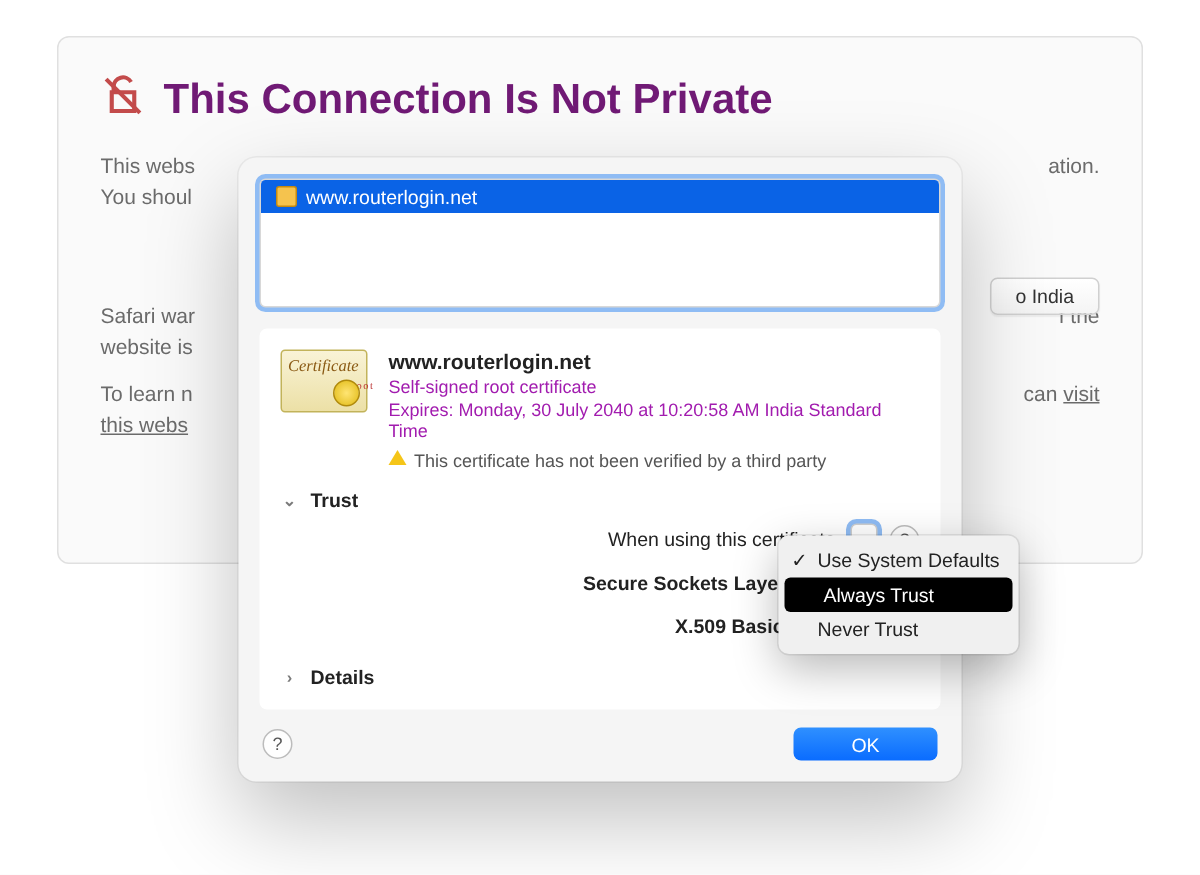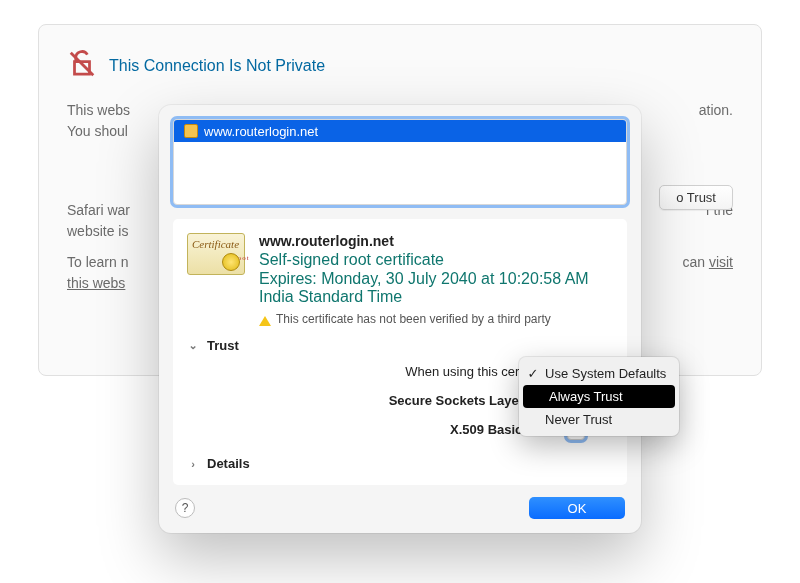--- a/index.html
+++ b/index.html
@@ -19,21 +19,21 @@
   .warning-card {
     position: absolute;
     left: 38px; top: 24px;
     width: 724px; height: 352px;
     border: 1px solid #e0e0e0;
     border-radius: 8px;
     background: #fafafa;
     padding: 24px 28px;
   }
   .warning-header { display:flex; align-items:center; gap:12px; margin-bottom:18px; }
-  .warning-title { font-size: 16px; font-weight: 400; color:#0369a1; }
+  .warning-title { font-size: 28px; font-weight: 700; color:#701a75; }
   .warning-text { color:#6b6b6b; line-height:1.5; font-size:14px; }
   .warning-text p { margin: 10px 0; }
   .warning-text u { text-decoration: underline; }
   .go-back-btn {
     position:absolute; right:28px; top:160px;
     padding:4px 16px;
     border-radius:5px;
     border:1px solid #d0d0d0;
     background:linear-gradient(#ffffff,#f4f4f4);
     font-size:13px; color:#333;
@@ -95,22 +95,22 @@
     padding:4px 4px;
   }
   .cert-img .seal{
     position:absolute; right:4px; bottom:3px;
     width:18px;height:18px;border-radius:50%;
     background: radial-gradient(#ffe573,#e0b914);
     border:1px solid #b08a0c;
   }
   .cert-img .root { font-size:7px; color:#b33; font-style:normal; letter-spacing:1px;padding-left:40px;}
   .cert-meta .name { font-weight:700; font-size:14px; color:#222; margin-bottom:2px;}
-  .cert-meta .sub { font-size:16px; color:#0f766e; margin-top:1px;}
-  .cert-warning { margin-top:6px; font-size:12px; color:#555; display:flex; align-items:flex-end; gap:5px;}
+  .cert-meta .sub { font-size:12px; color:#a21caf; margin-top:1px;}
+  .cert-warning { margin-top:6px; font-size:12px; color:#555; display:flex; align-items:flex-start; gap:5px;}
   .tri {
     width:0;height:0;border-left:6px solid transparent;border-right:6px solid transparent;
     border-bottom:10px solid #f5c518; position:relative;
   }
 
   .section-row {
     display:flex; align-items:center; gap:8px;
     margin-top:12px; font-weight:700; color:#222;
   }
   .chev { font-size:11px; color:#7a7a7a; width:12px; text-align:center;}
@@ -186,21 +186,21 @@
     </p>
     <p>
       <span>To learn n</span>
       <span style="float:right">
         <span>can </span><u>visit</u>
       </span><br>
       <u>this webs</u>
     </p>
   </div>
   <button class="go-back-btn">
-    <span>o Trust</span>
+    <span>o India</span>
   </button>
 </div>
 
 <div class="dialog">
 
   <div class="cert-tree">
     <div class="cert-tree-row">
       <span class="cert-tree-icon"></span>
       <span>www.routerlogin.net</span>
     </div>

